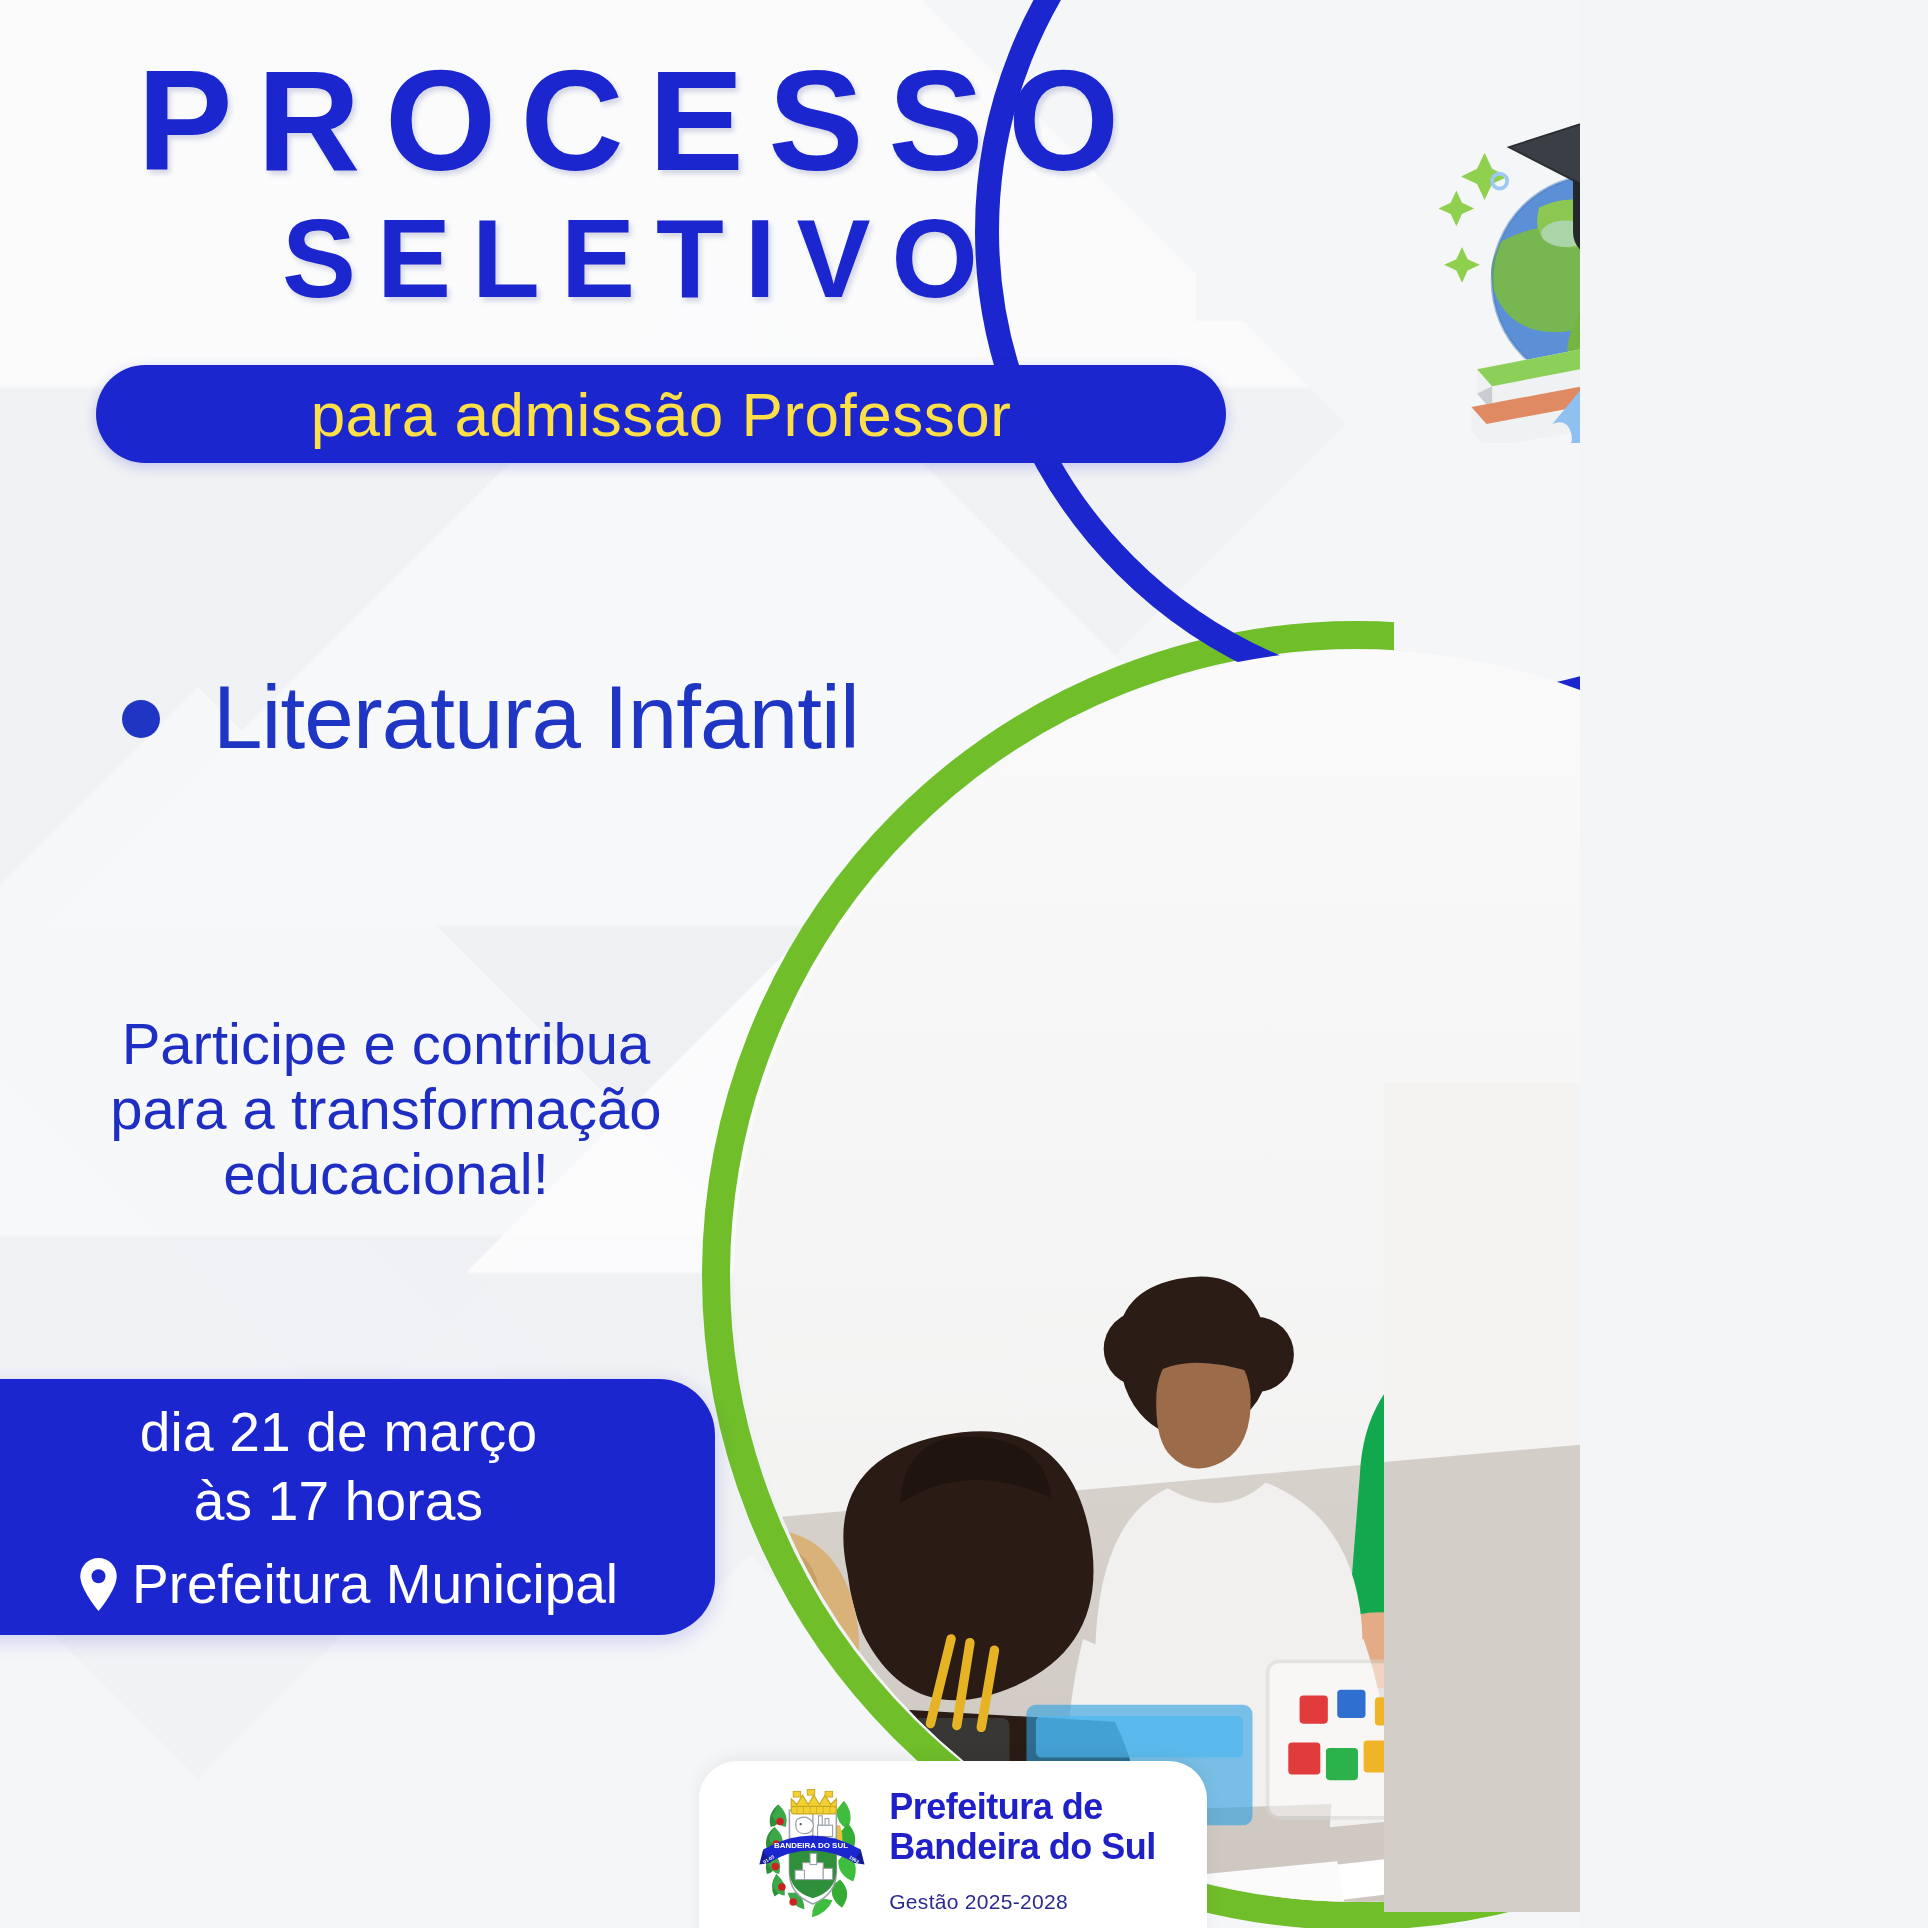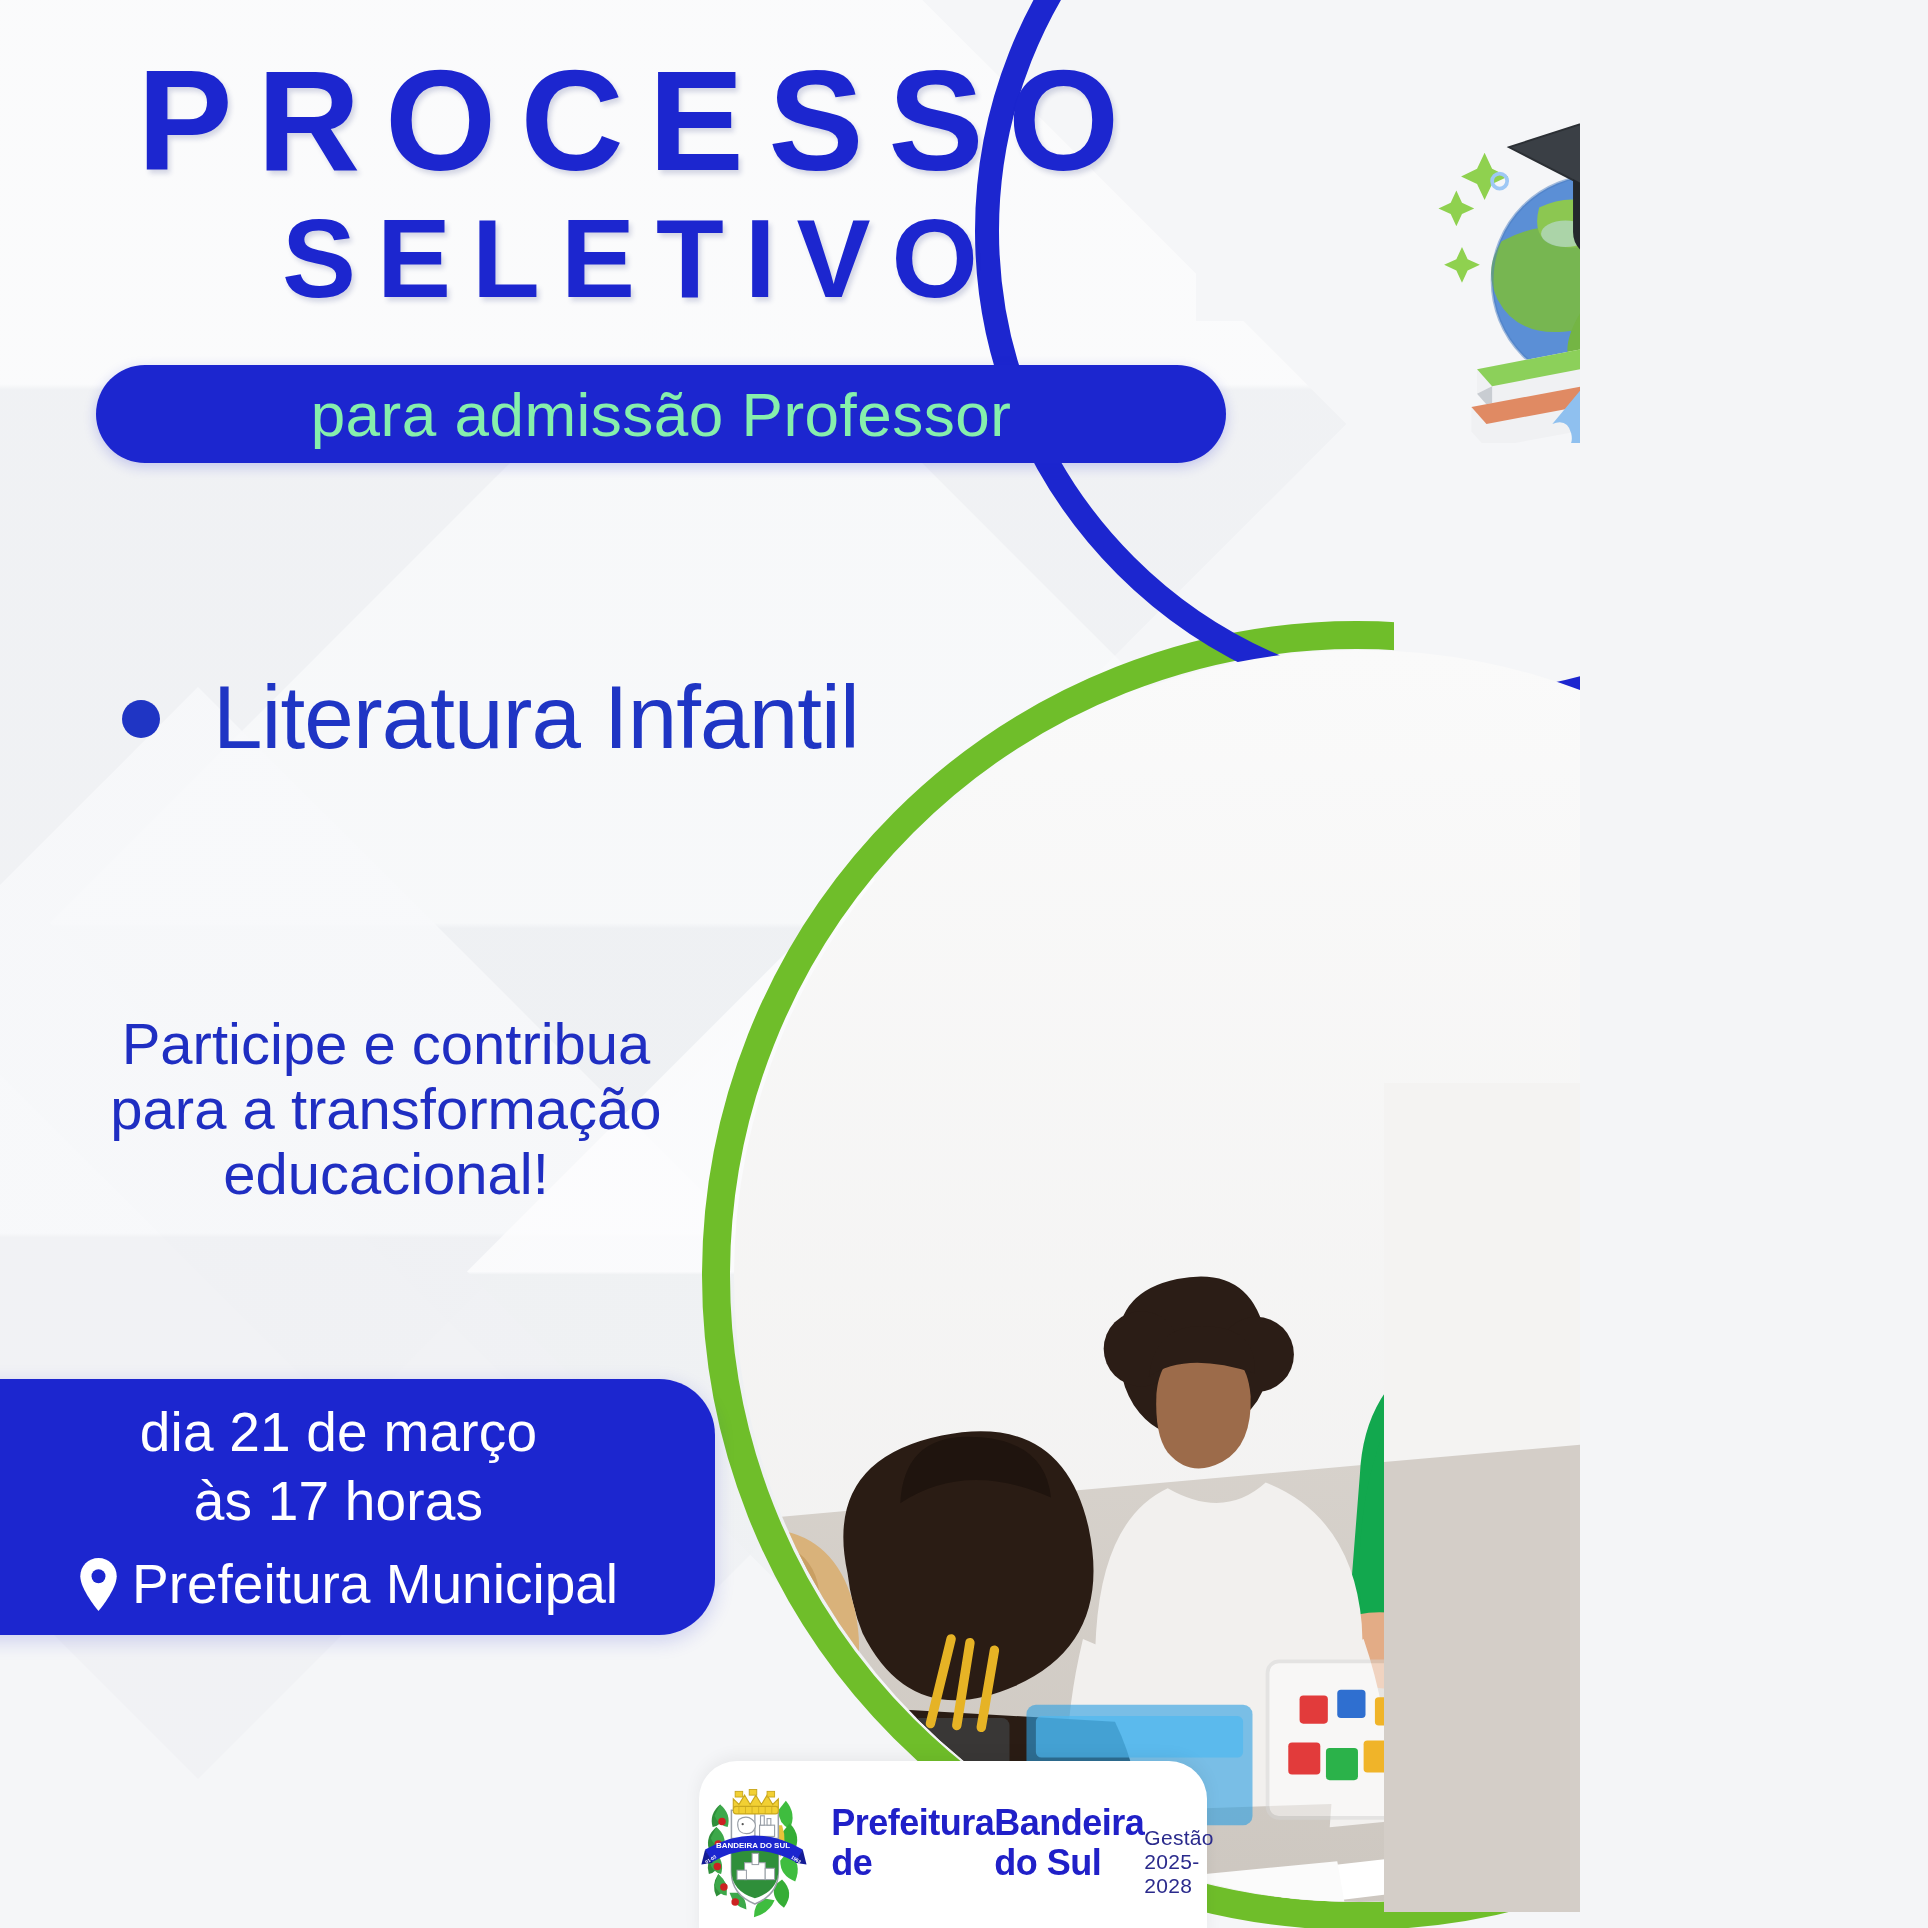--- a/index.html
+++ b/index.html
@@ -58,21 +58,21 @@
     text-align:center;line-height:1.05;margin-top:9.4px;white-space:nowrap;
     text-shadow:2.8px 3.8px 5.6px rgba(40,50,120,.18);
   }
   .badge-pill{
     position:absolute;left:96px;top:365px;width:1130px;height:98px;
     background:#1c26cf;border-radius:53px;
     display:flex;align-items:center;justify-content:center;
     box-shadow:0 3.8px 13px rgba(28,38,207,.22);
   }
   .badge-pill span{
-    color:#86efac;font-size:62px;font-weight:400;letter-spacing:0.5px;white-space:nowrap;
+    color:#fde047;font-size:62px;font-weight:400;letter-spacing:0.5px;white-space:nowrap;
   }
 
   
   .edu-illu{position:absolute;left:1398px;top:66px;width:527px;height:377px;}
   .edu-illu svg{width:100%;height:100%;display:block;}
 
   
   .subjects{position:absolute;left:122px;top:659px;width:895px;}
   .subject-row{display:flex;align-items:flex-start;}
   .bullet-dot{
@@ -116,21 +116,21 @@
 
   
   .footer-card{
     position:absolute;left:699px;top:1761px;width:508px;height:179px;
     background:#ffffff;border-radius:38px 38px 0 0;
     display:flex;align-items:center;justify-content:center;gap:17px;
     box-shadow:0 -3.8px 17px rgba(0,0,0,.06);
   }
   .crest{width:122px;height:141px;flex:0 0 auto;}
   .crest svg{display:block;width:100%;height:100%;}
-  .footer-text{display:flex;flex-direction:row;align-items:flex-start;}
+  .footer-text{display:flex;flex-direction:column;align-items:flex-start;}
   .ft-l1,.ft-l2{color:#2020c8;font-size:36px;font-weight:700;line-height:1.12;letter-spacing:-0.5px;}
   .ft-l3{color:#2a2a8c;font-size:21px;font-weight:400;margin-top:23px;letter-spacing:0.3px;}
 </style>
 </head>
 <body>
 
 <div class="poster">
 
   <div class="bg-facets">
     <div class="facet f1"></div>

